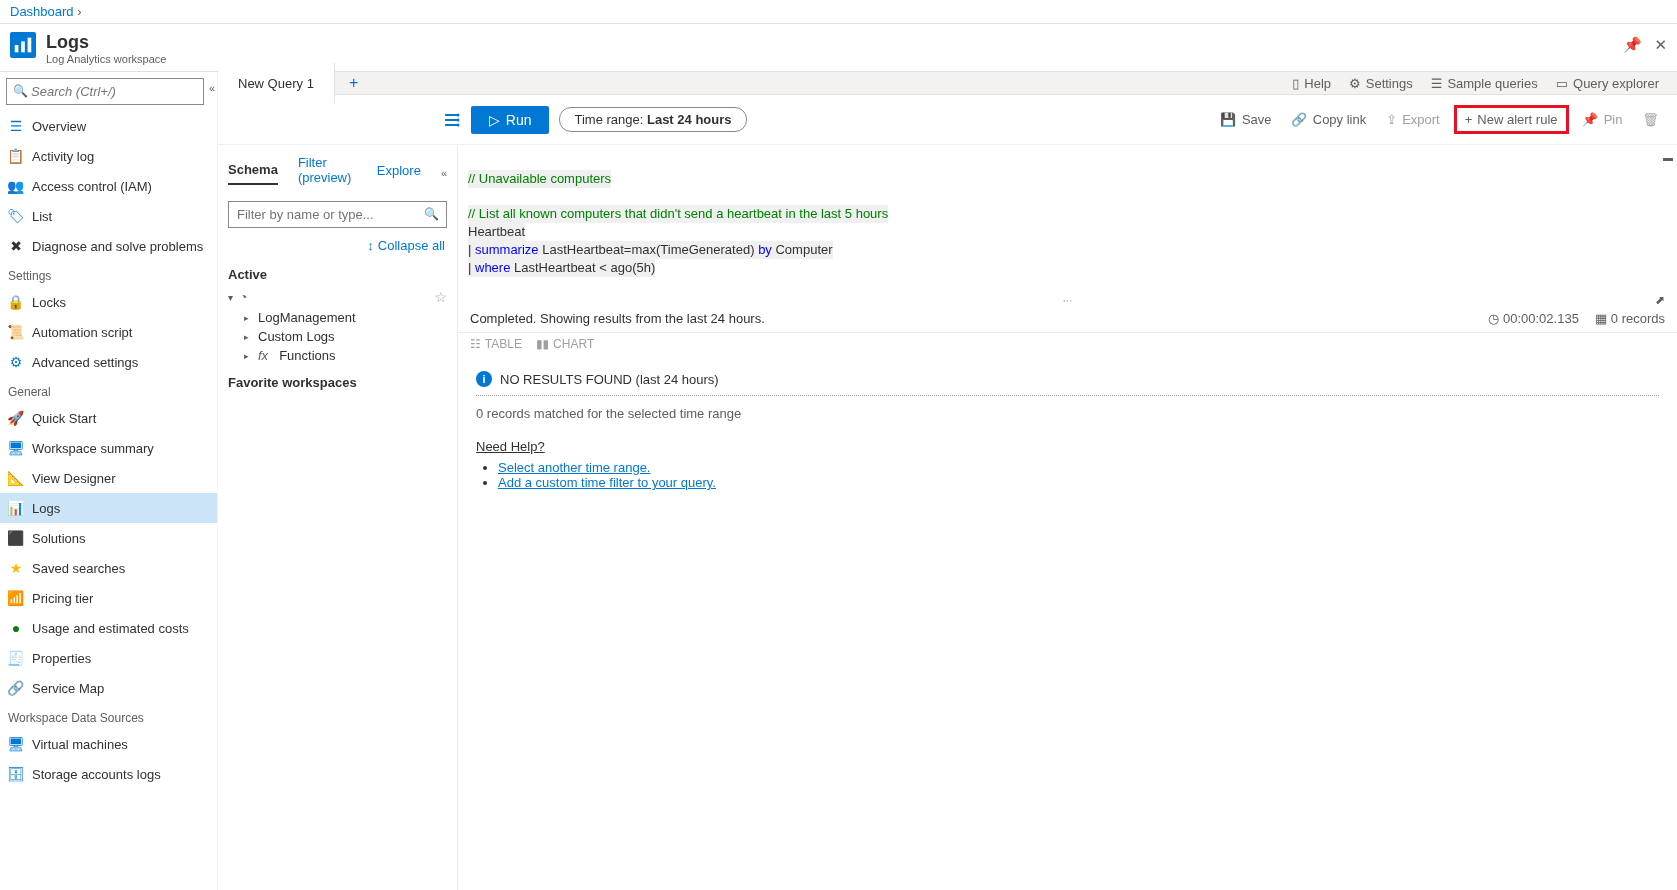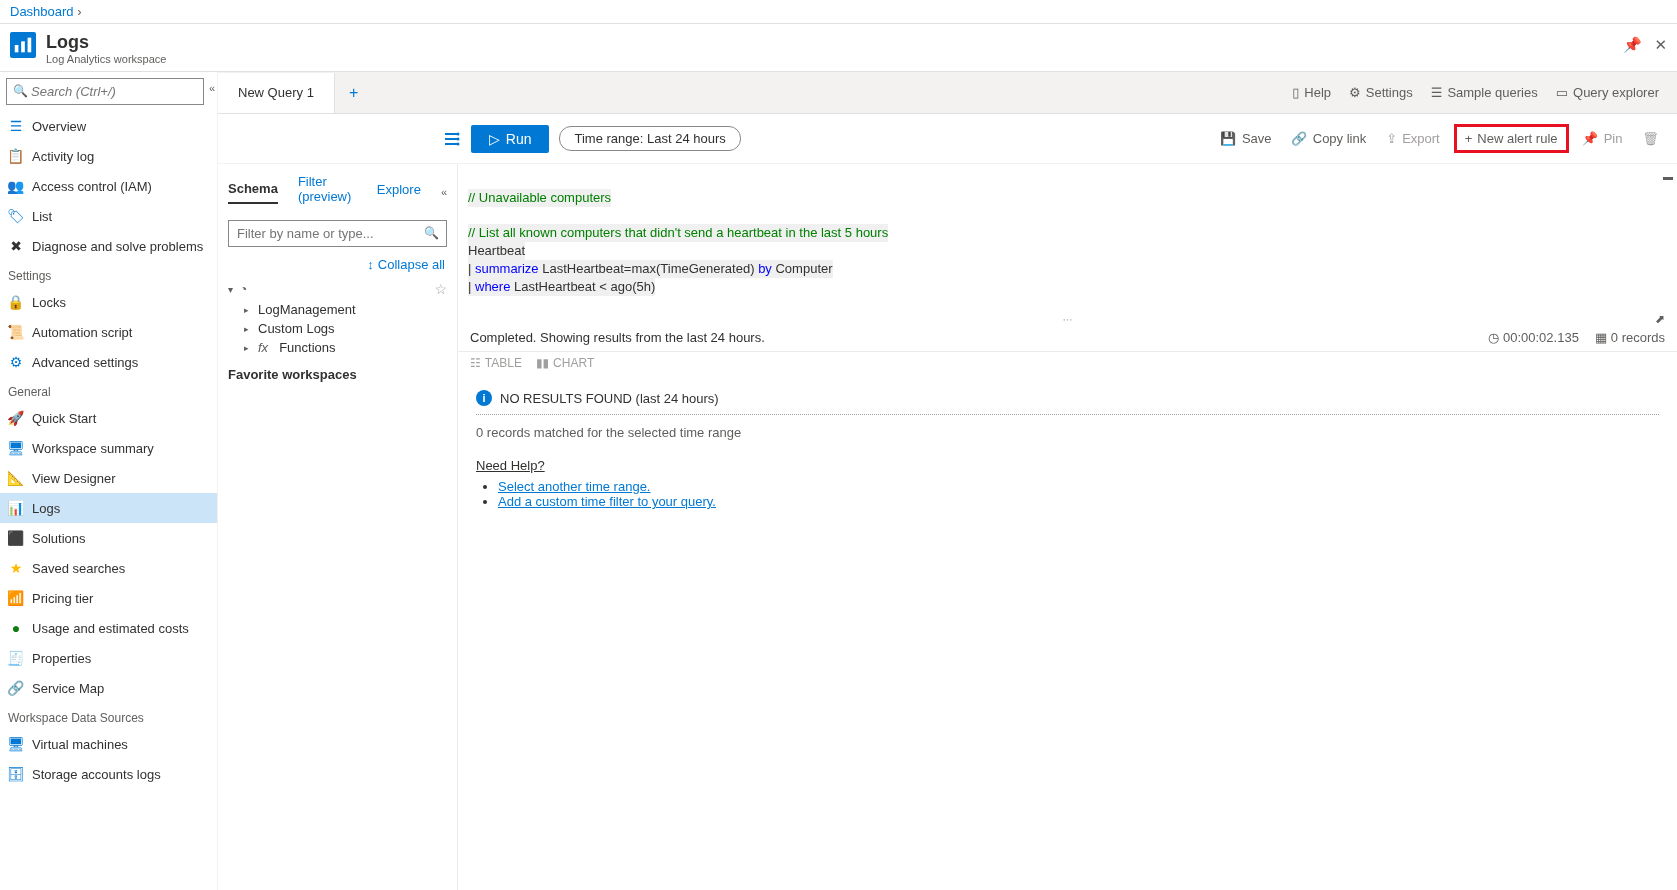--- a/index.html
+++ b/index.html
@@ -19,31 +19,31 @@
 .leftnav-search input { width: 198px; padding: 5px 6px 5px 24px; border: 1px solid #8a8886; font-size: 13px; font-style: italic; color:#605e5c; border-radius:0;}
 .leftnav-search .sicon { position: absolute; left: 13px; top: 12px; color: #605e5c; font-size:12px;}
 .leftnav-collapse { position: absolute; right: 2px; top: 10px; color: #605e5c; font-size:11px; cursor:pointer;}
 .leftnav-scroll { overflow-y: auto; flex: 1; position:relative;}
 .leftnav-scroll::-webkit-scrollbar{width:10px;} .leftnav-scroll::-webkit-scrollbar-thumb{background:#c8c6c4;}
 .nav-item { display: flex; align-items: center; padding: 7px 8px 7px 8px; cursor: pointer; color: #323130; font-size:13px;}
 .nav-item.selected { background: #cce4f7; }
 .nav-item .ni { width: 16px; height: 16px; margin-right: 8px; display:inline-flex; align-items:center; justify-content:center; font-size:14px; color:#0078d4;}
 .nav-section { font-size: 12px; color: #605e5c; padding: 8px 8px 4px 8px; font-weight: 400; }
 .center { flex: 1; display: flex; flex-direction: column; }
-.tabs-row { display: flex; align-items: center; background: #f3f2f1; border-bottom: 1px solid #e1e1e1; height:42px; }
+.tabs-row { display: flex; align-items: center; background: #f3f2f1; border-bottom: 1px solid #e1e1e1; height:23px; }
 .qtab { background: #fff; border-right: 1px solid #e1e1e1; padding: 10px 20px; font-size: 13px; height:40px; display:flex; align-items:center; cursor:pointer;}
 .newtab { color: #0078d4; padding: 0 14px; cursor: pointer; font-size:16px;}
 .tabs-right { margin-left: auto; display: flex; align-items: center; gap: 6px; padding-right: 12px; color:#605e5c;}
 .tabs-right .tbtn { display:flex; align-items:center; gap:5px; padding: 4px 6px; cursor:pointer; color:#605e5c; font-size:13px;}
 .toolbar-row { display:flex; align-items:center; padding: 10px 12px; gap:10px; border-bottom:1px solid #f3f2f1;}
 .toolbar-left { display:flex; align-items:center; gap:10px; margin-left:215px;}
 .filter-icon { color:#0078d4; cursor:pointer;}
 .run-btn { background:#0078d4; color:#fff; border:none; padding:6px 18px; font-size:14px; display:flex; align-items:center; gap:6px; cursor:pointer; border-radius:2px;}
 .timerange { border:1px solid #8a8886; border-radius:12px; padding:4px 14px; font-size:13px; color:#323130; cursor:pointer;}
-.timerange b { font-weight:400;}
+.timerange b { font-weight:700;}
 .toolbar-right { margin-left:auto; display:flex; align-items:center; gap:8px;}
 .tb { display:flex; align-items:center; gap:5px; color:#605e5c; cursor:pointer; padding:2px 6px; font-size:13px;}
 .tb.disabled { color:#a19f9d;}
 .tb.highlight { border:3px solid #e81123; padding:4px 8px;}
 .body-cols { display:flex; flex:1; overflow:hidden;}
 .schema-col { width:240px; border-right:1px solid #edebe9; display:flex; flex-direction:column; padding:0;}
 .schema-tabs { display:flex; gap:20px; padding:10px 10px 0 10px; font-size:13px; align-items:center;}
 .schema-tabs .st { cursor:pointer; padding-bottom:6px;}
 .schema-tabs .st.active { border-bottom:2px solid #323130; font-weight:600;}
 .schema-tabs .st.link { color:#0078d4;}
@@ -277,20 +277,21 @@
           <div class="caret">«</div>
         </div>
         <div class="schema-filter">
           <input placeholder="Filter by name or type..." style="">
           <span class="sicon">🔍</span>
         </div>
         <div class="collapse-all">
             <span>↕</span>
             <span>Collapse all</span>
           </div>
+        <div class="schema-section">Active</div>
         <div class="tree-row">
           <span class="caret2">▾</span>
           <span class="tic">◔</span>
           <span class="star">☆</span>
         </div>
         <div class="tree-sub">
             <span class="caret2">▸</span>
             <span>LogManagement</span>
           </div>
         <div class="tree-sub">

